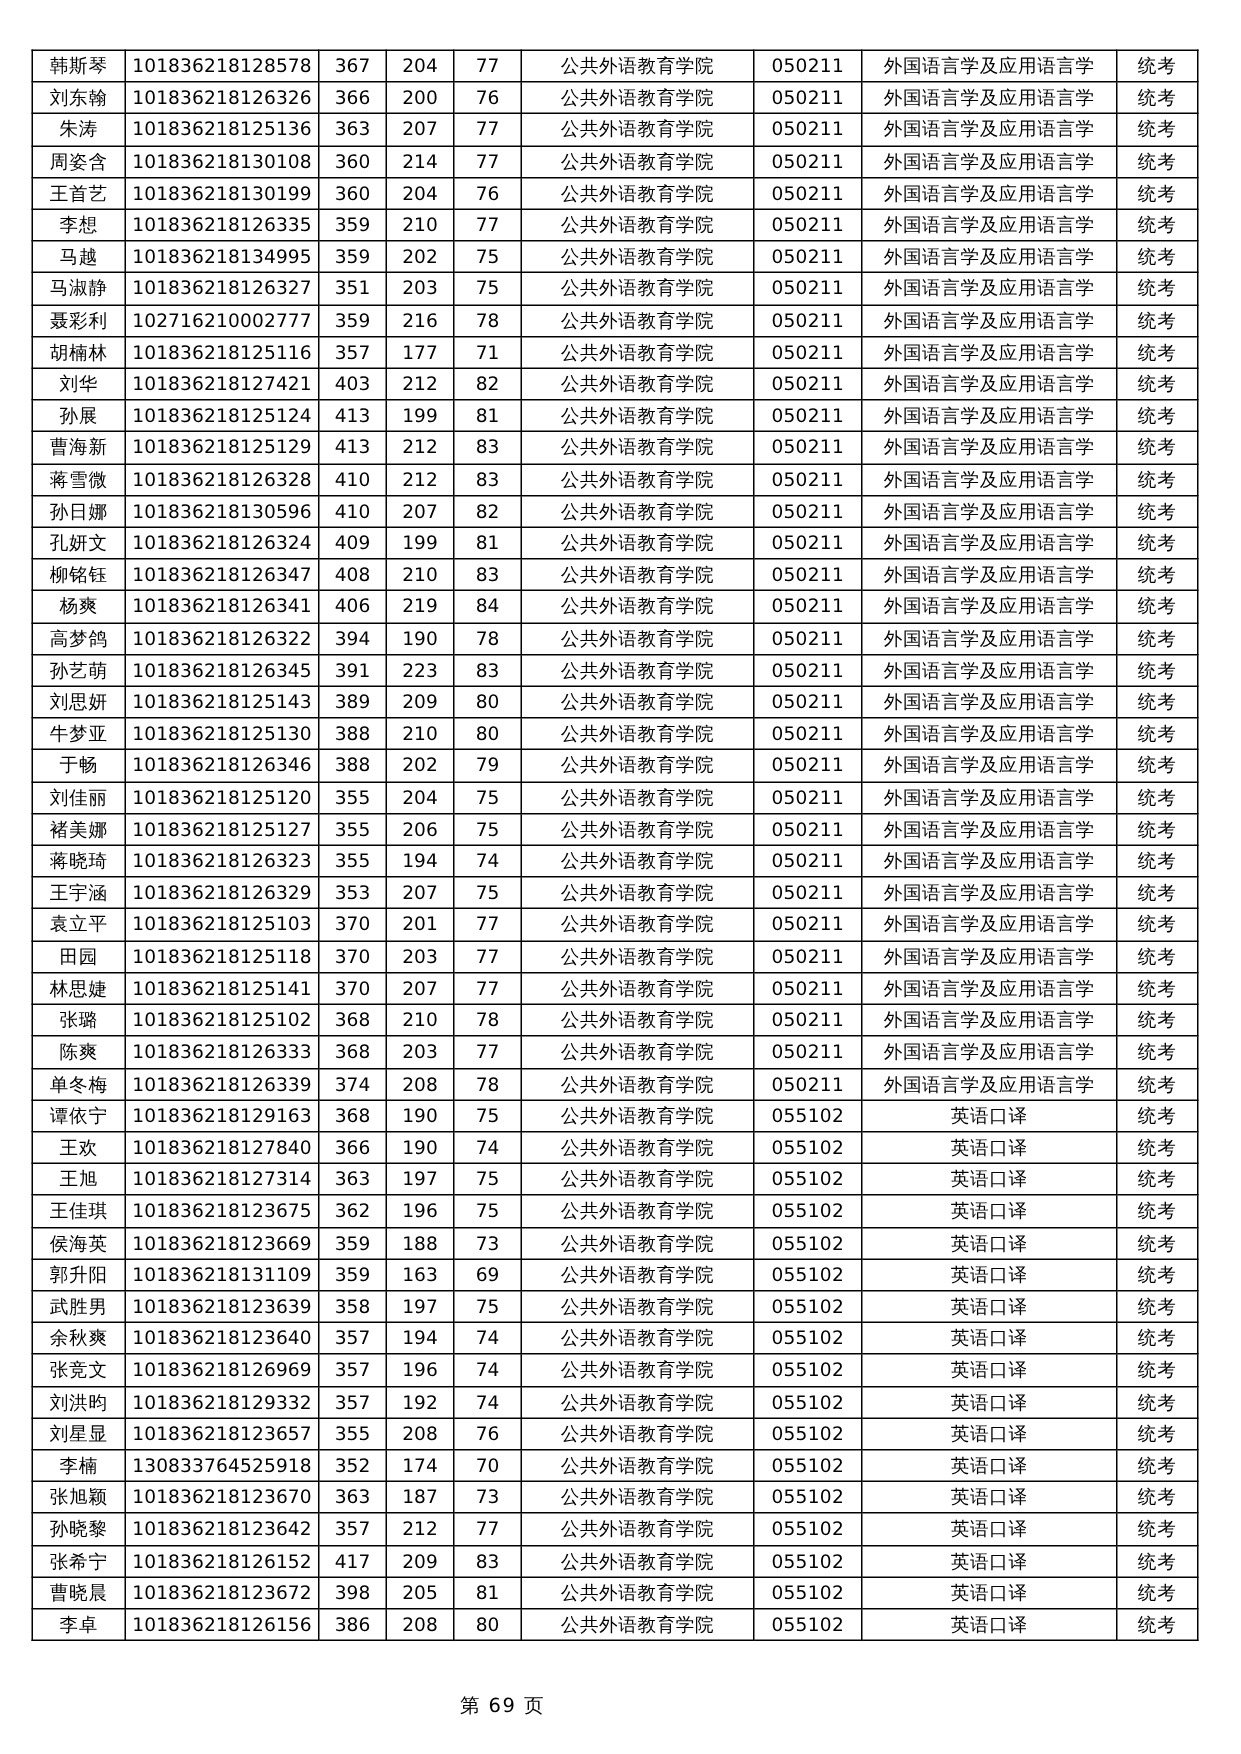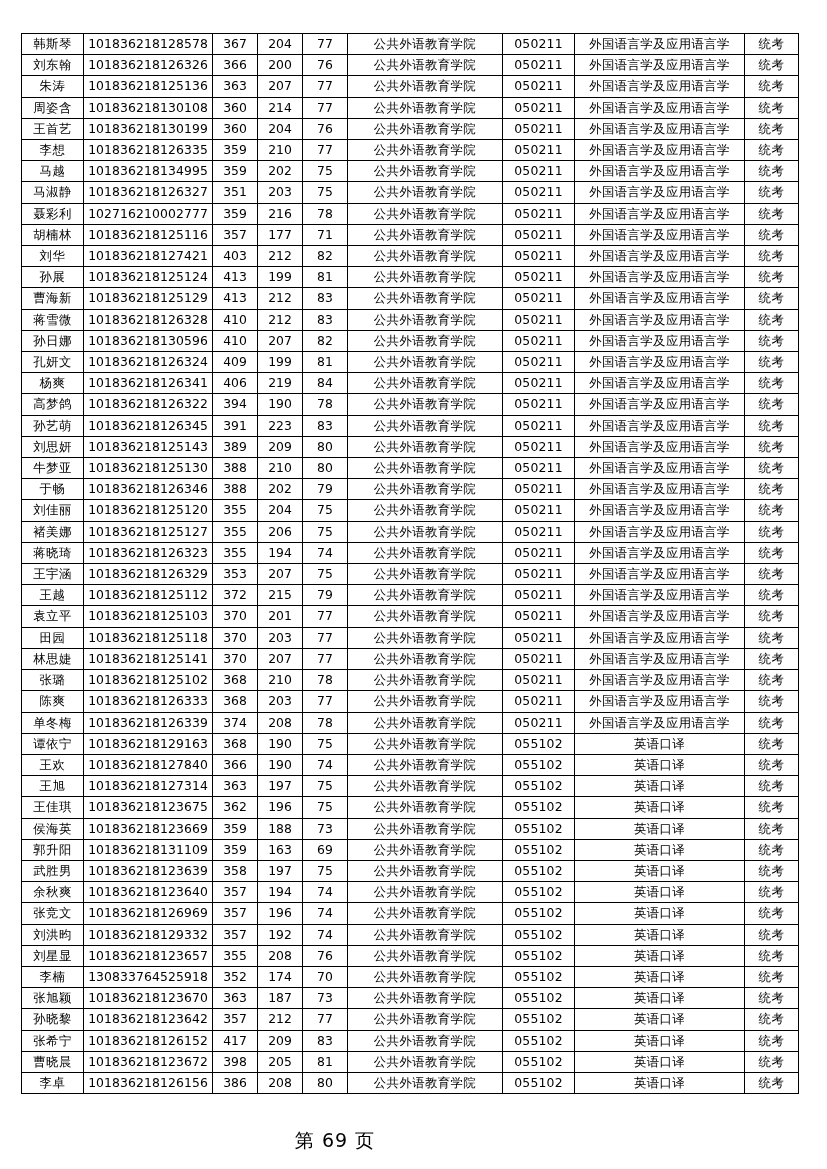--- a/index.html
+++ b/index.html
@@ -64,21 +64,21 @@
   td.cell-college{ letter-spacing: 0.4px; }
   td.cell-major  { letter-spacing: 0.4px; }
   td.cell-type   { letter-spacing: 0.6px; }
 
   .footer {
     position: absolute;
     left: 0;
     top: 1128px;
     width: 670px;
     text-align: center;
-    font-size: 19px;
+    font-size: 13px;
     letter-spacing: 1px;
     font-family: "DejaVu Sans", "Liberation Sans", sans-serif;
   }
 </style>
 </head>
 <body>
 
 <div class="page">
 
   <div class="table-wrap">
@@ -265,20 +265,31 @@
             <td class="cell-id">101836218126324</td>
             <td class="cell-num">409</td>
             <td class="cell-num">199</td>
             <td class="cell-num">81</td>
             <td class="cell-college">公共外语教育学院</td>
             <td class="cell-code">050211</td>
             <td class="cell-major">外国语言学及应用语言学</td>
             <td class="cell-type">统考</td>
           </tr>
           <tr>
+            <td class="cell-name">柳铭钰</td>
+            <td class="cell-id">101836218126347</td>
+            <td class="cell-num">408</td>
+            <td class="cell-num">210</td>
+            <td class="cell-num">83</td>
+            <td class="cell-college">公共外语教育学院</td>
+            <td class="cell-code">050211</td>
+            <td class="cell-major">外国语言学及应用语言学</td>
+            <td class="cell-type">统考</td>
+          </tr>
+          <tr>
             <td class="cell-name">杨爽</td>
             <td class="cell-id">101836218126341</td>
             <td class="cell-num">406</td>
             <td class="cell-num">219</td>
             <td class="cell-num">84</td>
             <td class="cell-college">公共外语教育学院</td>
             <td class="cell-code">050211</td>
             <td class="cell-major">外国语言学及应用语言学</td>
             <td class="cell-type">统考</td>
           </tr>
@@ -369,31 +380,20 @@
             <td class="cell-code">050211</td>
             <td class="cell-major">外国语言学及应用语言学</td>
             <td class="cell-type">统考</td>
           </tr>
           <tr>
             <td class="cell-name">王宇涵</td>
             <td class="cell-id">101836218126329</td>
             <td class="cell-num">353</td>
             <td class="cell-num">207</td>
             <td class="cell-num">75</td>
-            <td class="cell-college">公共外语教育学院</td>
-            <td class="cell-code">050211</td>
-            <td class="cell-major">外国语言学及应用语言学</td>
-            <td class="cell-type">统考</td>
-          </tr>
-          <tr>
-            <td class="cell-name">王越</td>
-            <td class="cell-id">101836218125112</td>
-            <td class="cell-num">372</td>
-            <td class="cell-num">215</td>
-            <td class="cell-num">79</td>
             <td class="cell-college">公共外语教育学院</td>
             <td class="cell-code">050211</td>
             <td class="cell-major">外国语言学及应用语言学</td>
             <td class="cell-type">统考</td>
           </tr>
           <tr>
             <td class="cell-name">袁立平</td>
             <td class="cell-id">101836218125103</td>
             <td class="cell-num">370</td>
             <td class="cell-num">201</td>

